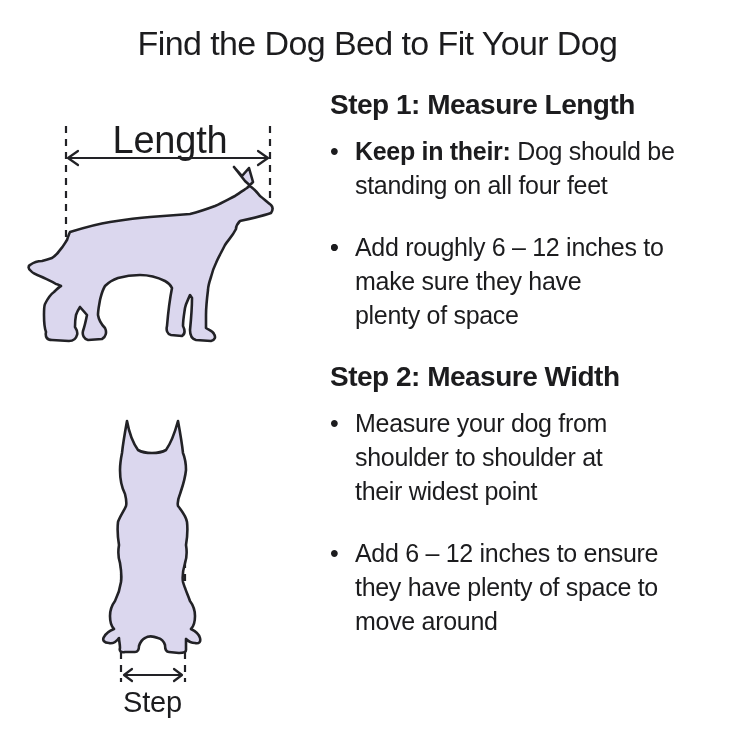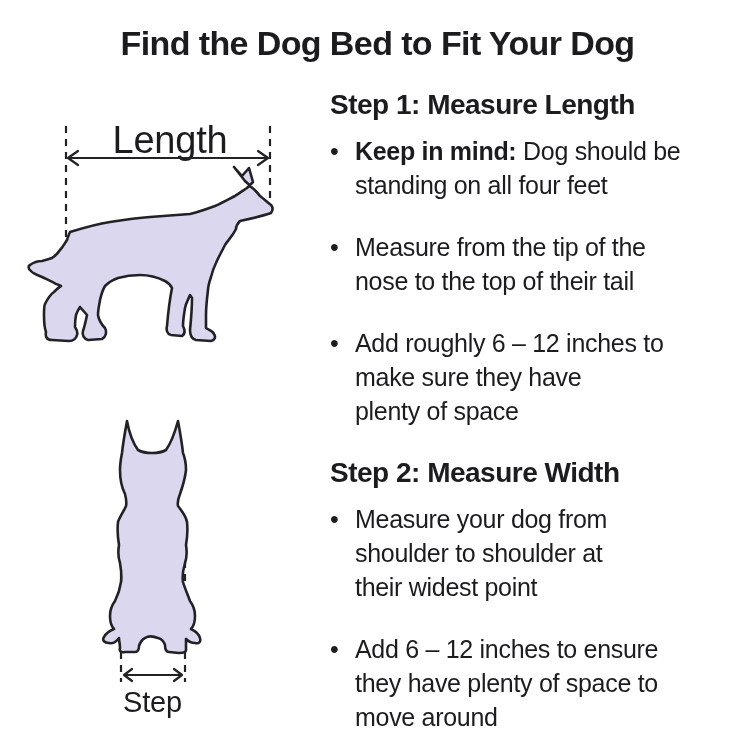--- a/index.html
+++ b/index.html
@@ -3,21 +3,21 @@
 <meta charset="utf-8">
 <style>
   html,body{margin:0;padding:0;}
   body{
     width:755px;height:755px;position:relative;overflow:hidden;
     background:#ffffff;color:#1c1c1e;
     font-family:"Liberation Sans", sans-serif;
   }
   #title{
     position:absolute;top:24px;left:0;right:0;text-align:center;
-    font-size:34px;font-weight:700;letter-spacing:-0.6px;
+    font-size:34px;font-weight:400;letter-spacing:-0.6px;
   }
   .measure-label{
     position:absolute;text-align:center;font-size:38px;font-weight:400;
     letter-spacing:-0.2px;color:#1c1c1e;
   }
   #length-label{top:119px;left:70px;width:200px;}
   #width-label{top:686px;left:90px;width:125px;font-size:29px;}
   #side-dog-svg{position:absolute;left:15px;top:118px;}
   #front-dog-svg{position:absolute;left:90px;top:412px;}
   #steps{position:absolute;left:330px;top:88px;width:428px;}
@@ -174,19 +174,19 @@
     <line class="guide" x1="35" y1="263" x2="91" y2="263"></line>
     <path class="guide arrowhead" d="M42 257 L34 263 L42 269"></path>
     <path class="guide arrowhead" d="M84 257 L92 263 L84 269"></path>
   </g>
 </svg>
 
 <div id="width-label" class="measure-label">Step</div>
 
 <div id="steps">
     <h2 class="step-heading">Step 1: Measure Length</h2>
-    <div class="bullet"><span class="dot">•</span><span><strong>Keep in mind: </strong>Dog should be<br>standing on all four feet</span></div>
-    <div class="bullet"><span class="dot">•</span><span>Measure from the tip of the<br>nose to the top of their tail</span></div>
+    <div class="bullet"><span class="dot">•</span><span><strong>Keep in their: </strong>Dog should be<br>standing on all four feet</span></div>
+    <div class="bullet"><span class="dot">•</span></div>
     <div class="bullet"><span class="dot">•</span><span>Add roughly 6 – 12 inches to<br>make sure they have<br>plenty of space</span></div>
     <h2 class="step-heading">Step 2: Measure Width</h2>
     <div class="bullet"><span class="dot">•</span><span>Measure your dog from<br>shoulder to shoulder at<br>their widest point</span></div>
     <div class="bullet"><span class="dot">•</span><span>Add 6 – 12 inches to ensure<br>they have plenty of space to<br>move around</span></div>
   </div>
 
 </body></html>

